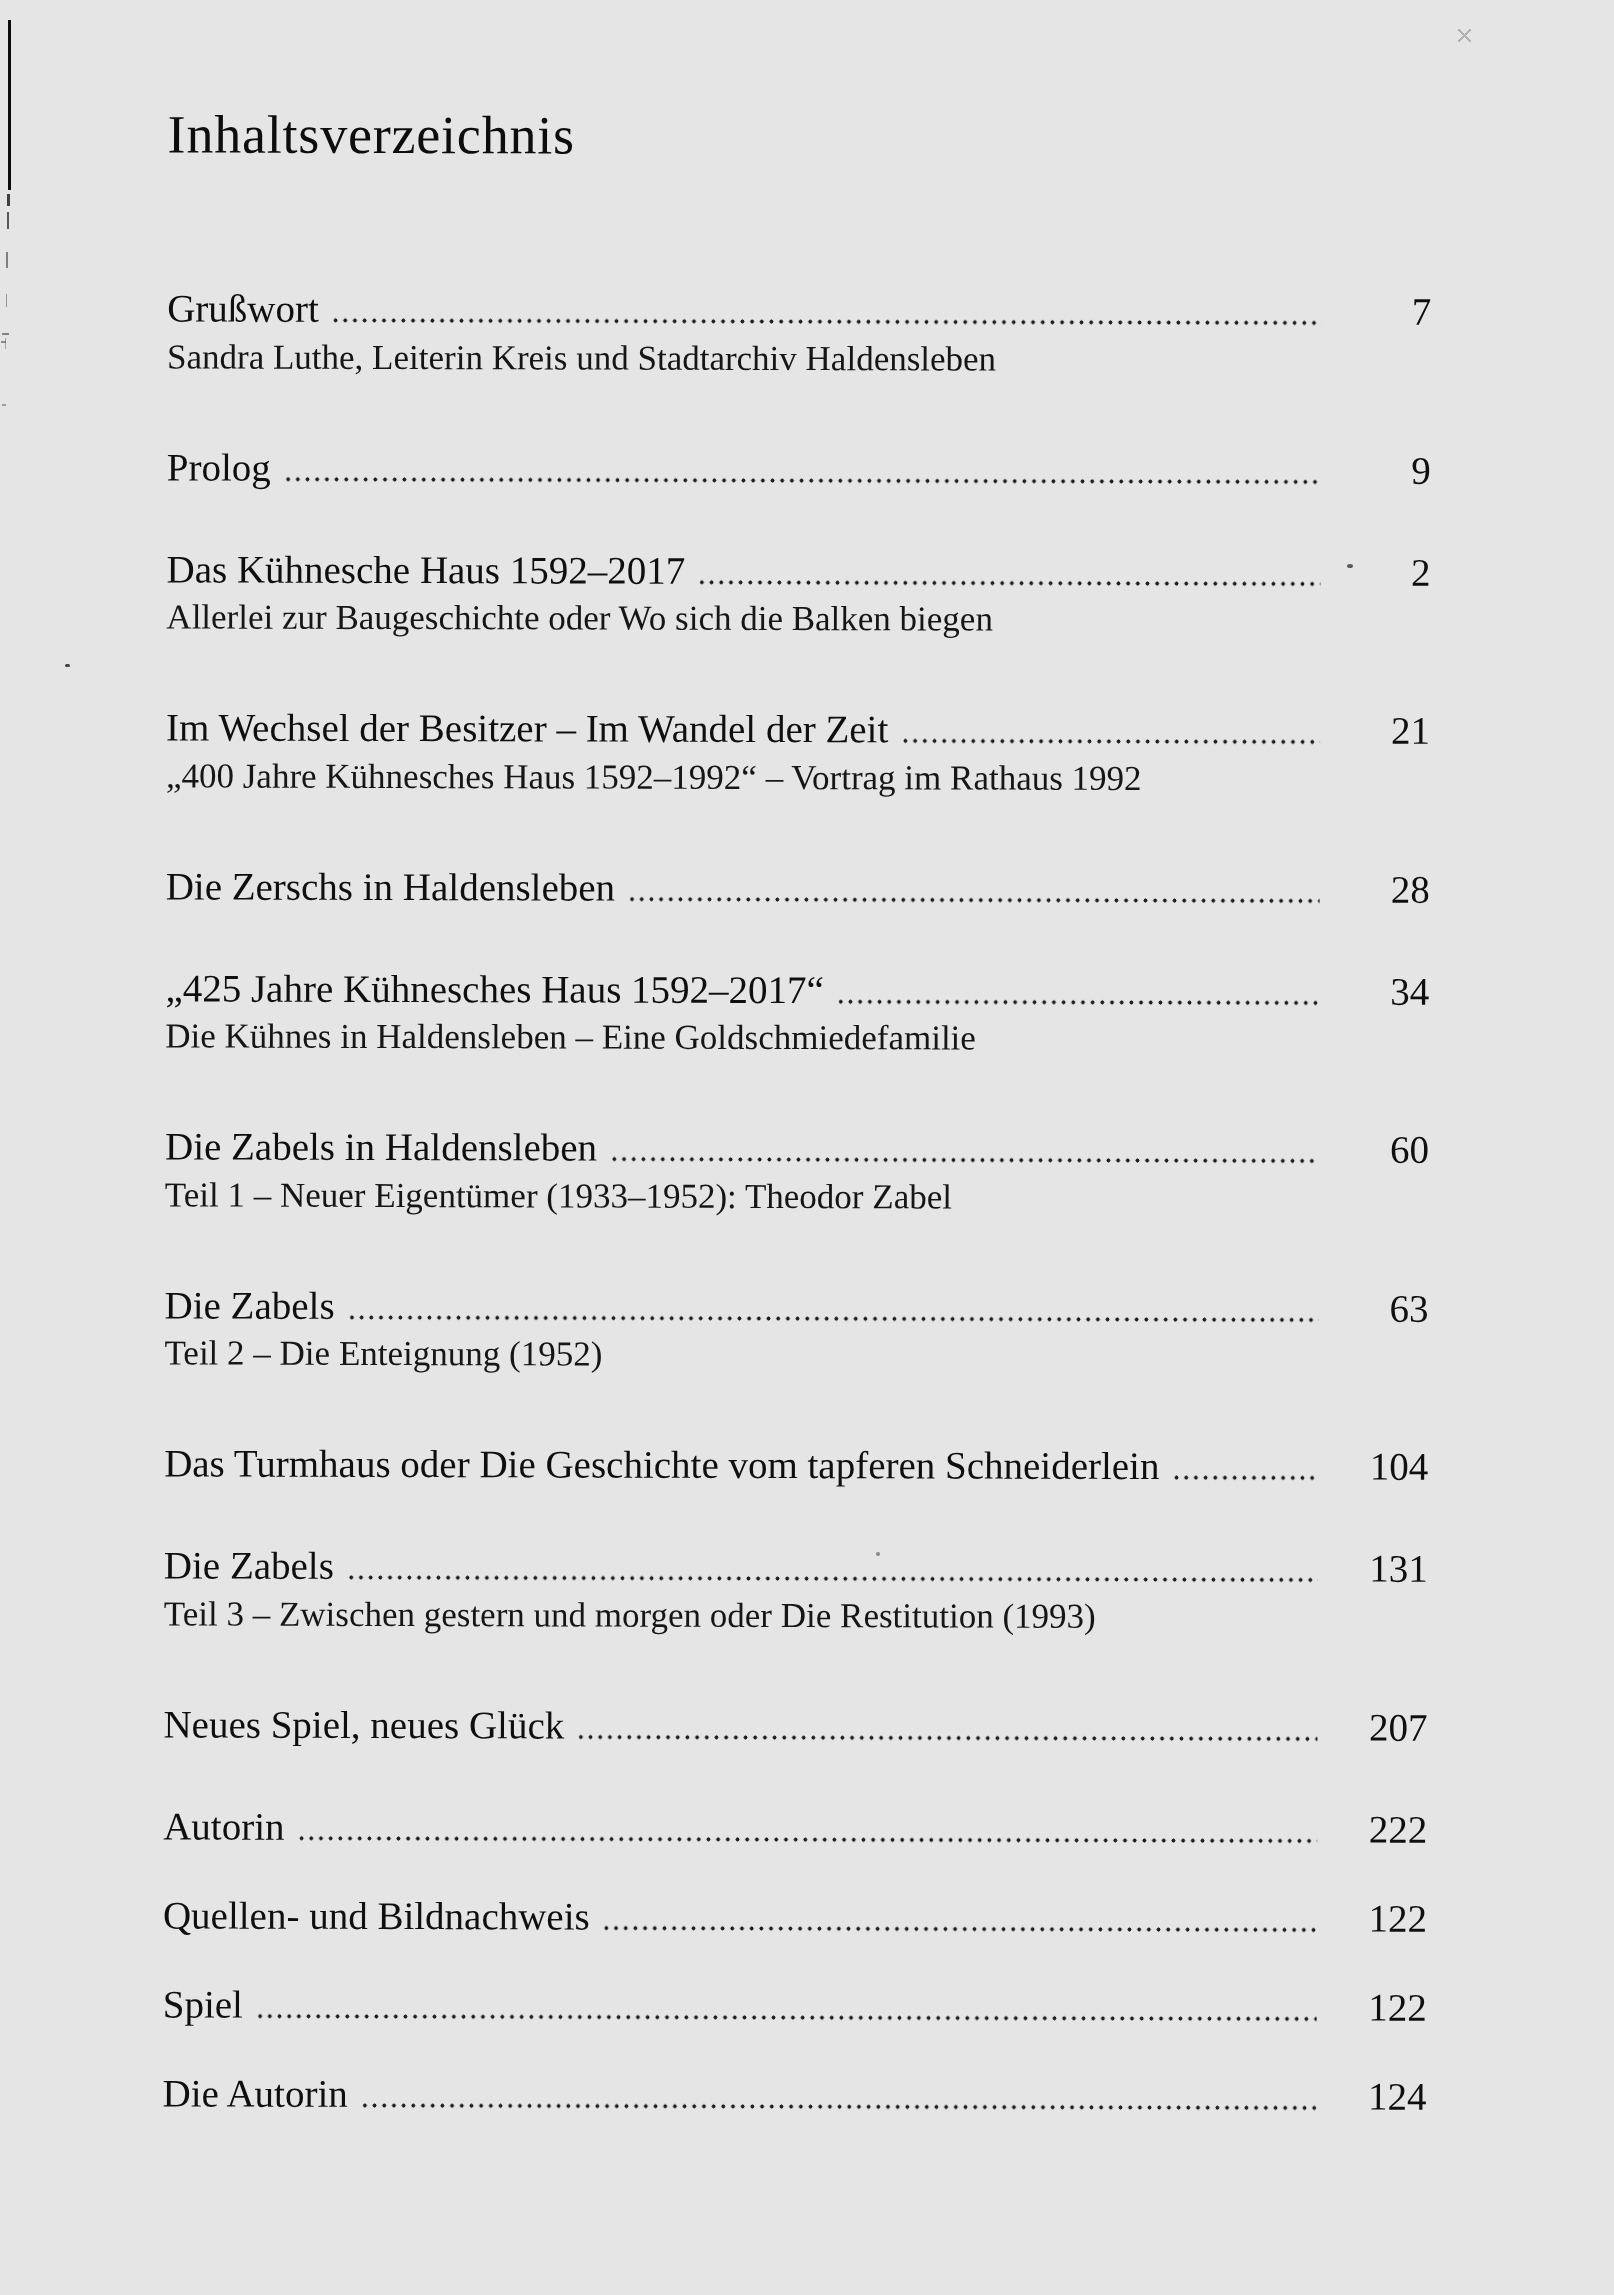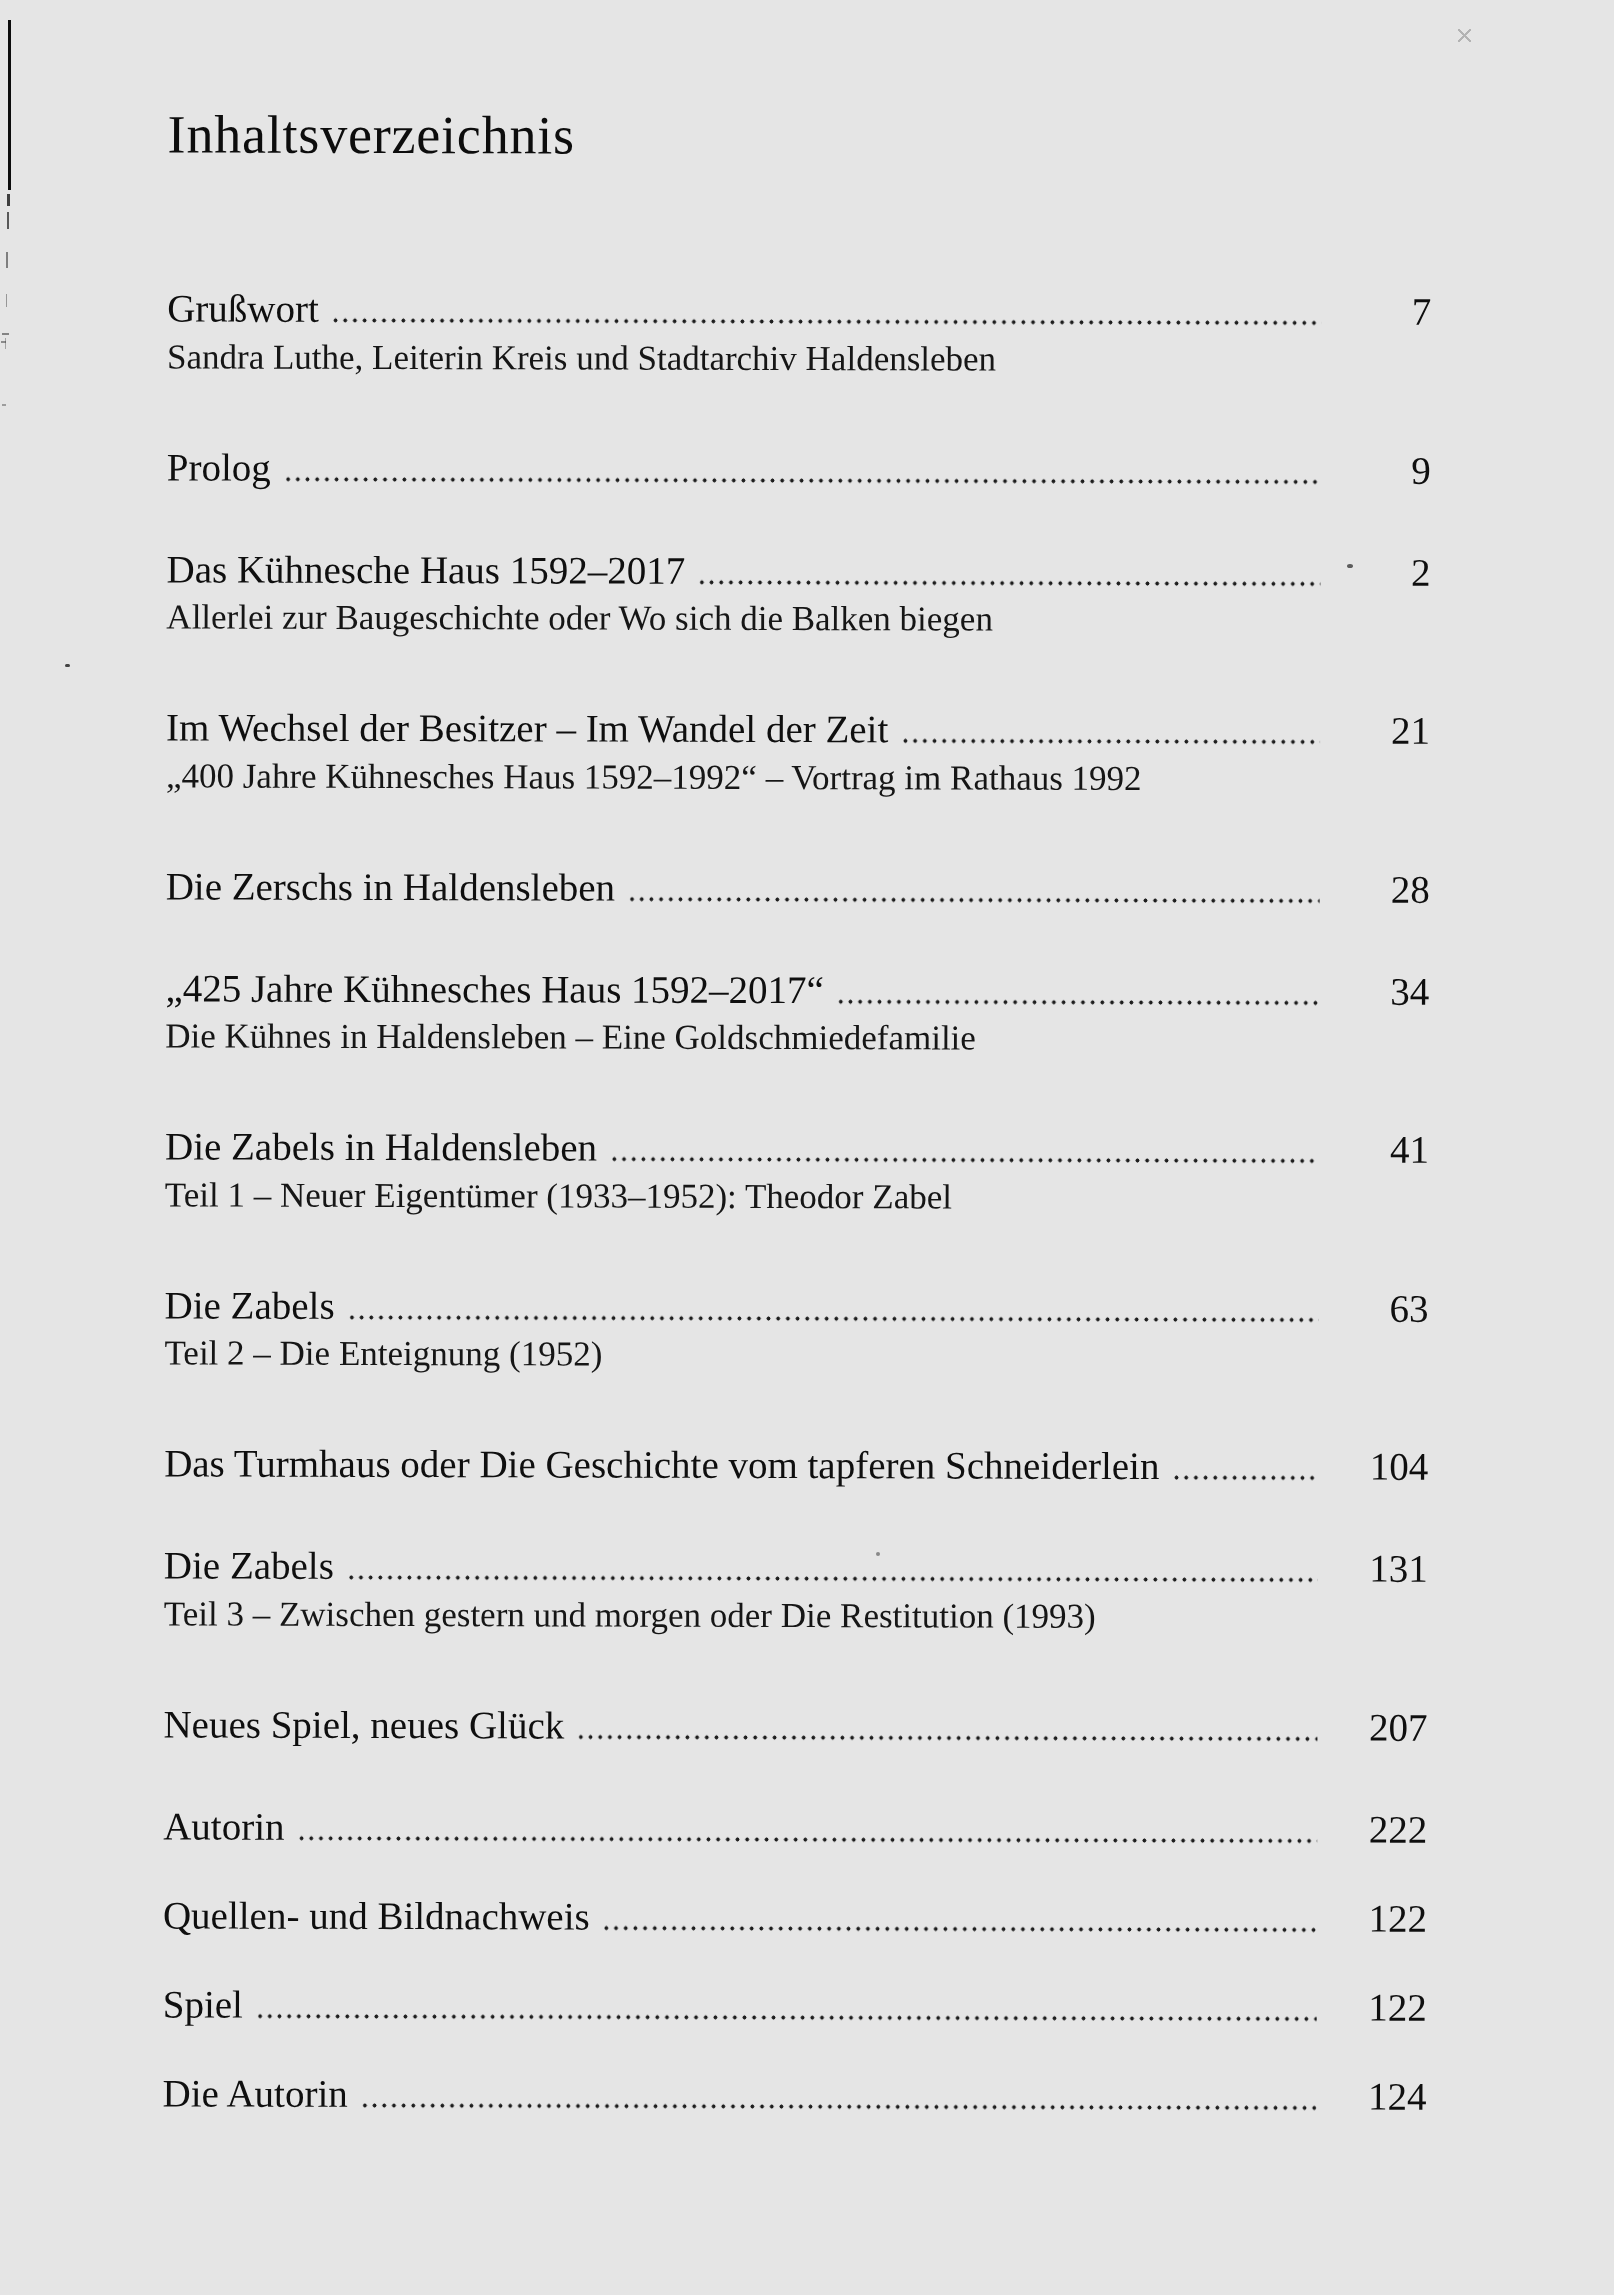--- a/index.html
+++ b/index.html
@@ -170,21 +170,21 @@
       <span class="leader"></span>
       <span class="toc-page">34</span>
     </div>
     <div class="toc-sub">Die Kühnes in Haldensleben – Eine Goldschmiedefamilie</div>
   </li>
 
   <li class="toc-item has-sub">
     <div class="toc-line">
       <span class="toc-title">Die Zabels in Haldensleben</span>
       <span class="leader"></span>
-      <span class="toc-page">41</span>
+      <span class="toc-page">60</span>
     </div>
     <div class="toc-sub">Teil 1 – Neuer Eigentümer (1933–1952): Theodor Zabel</div>
   </li>
 
   <li class="toc-item has-sub">
     <div class="toc-line">
       <span class="toc-title">Die Zabels</span>
       <span class="leader"></span>
       <span class="toc-page">63</span>
     </div>

